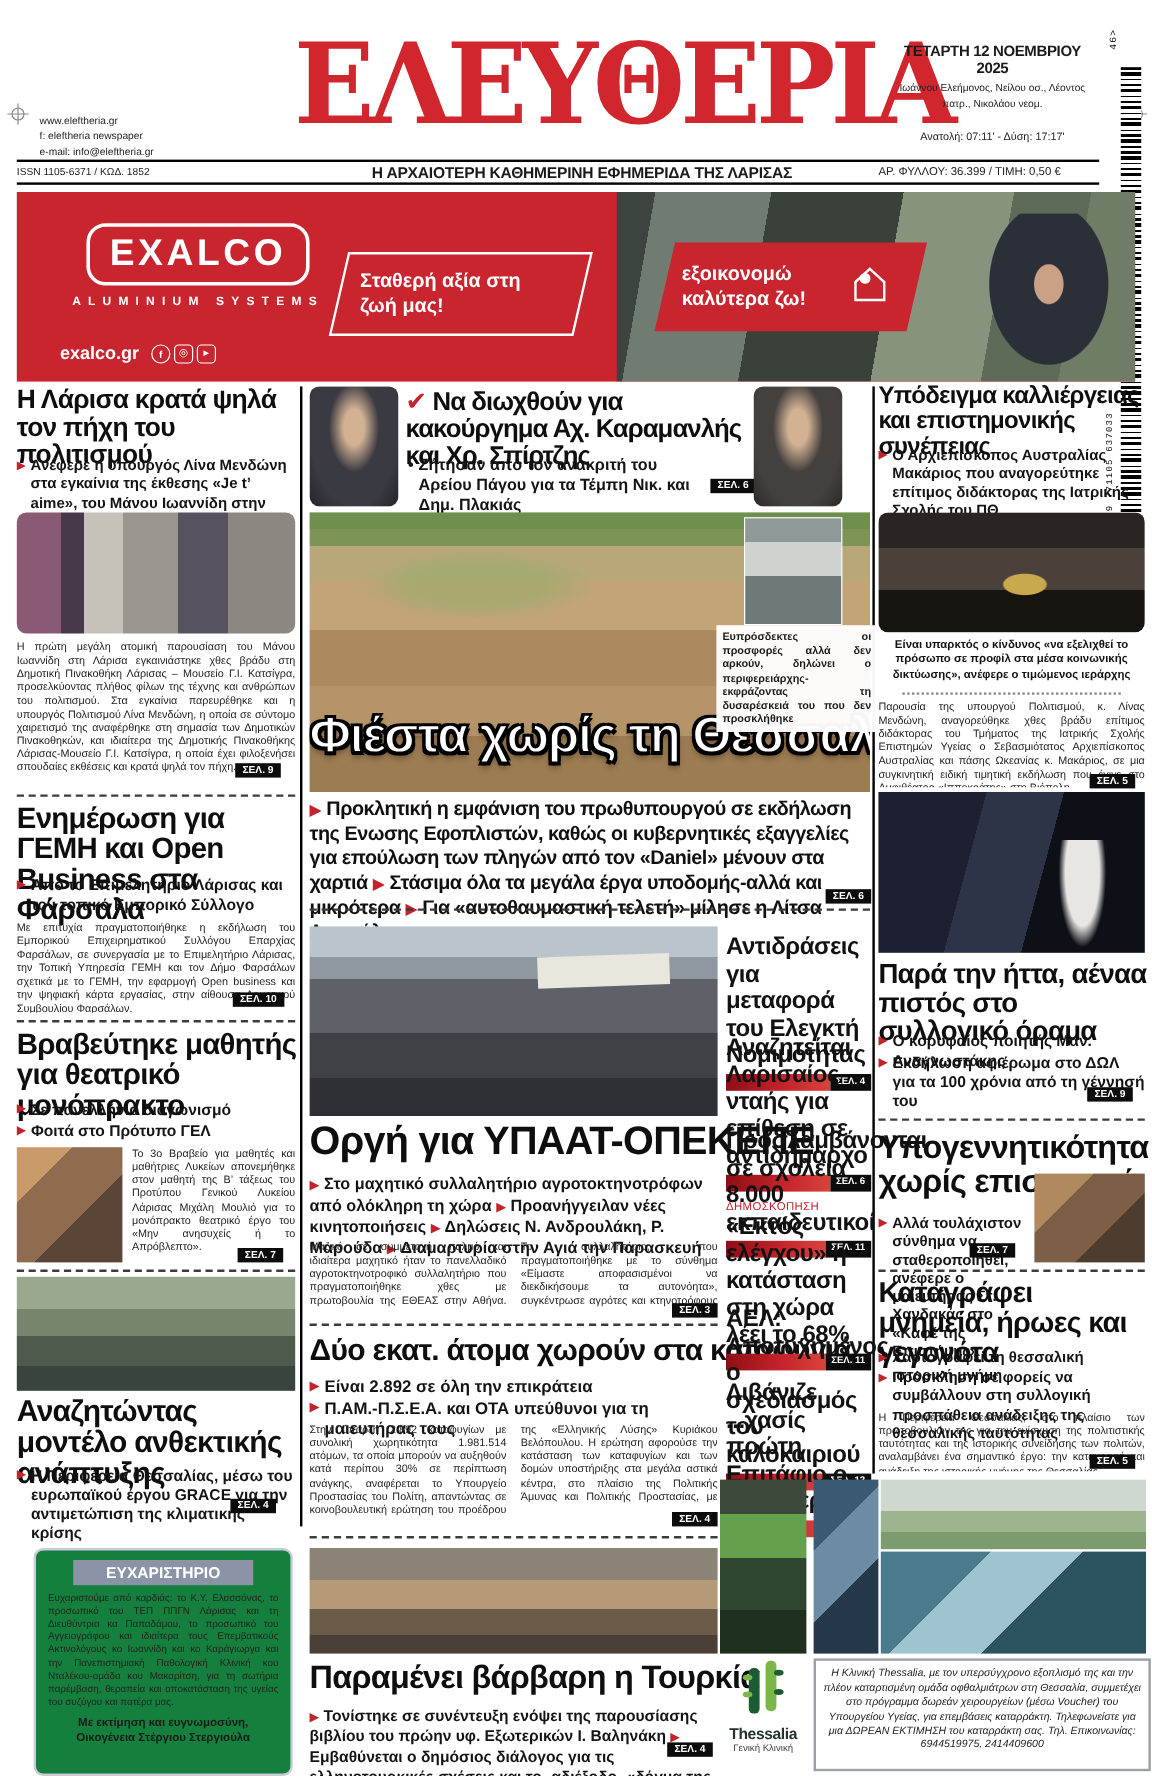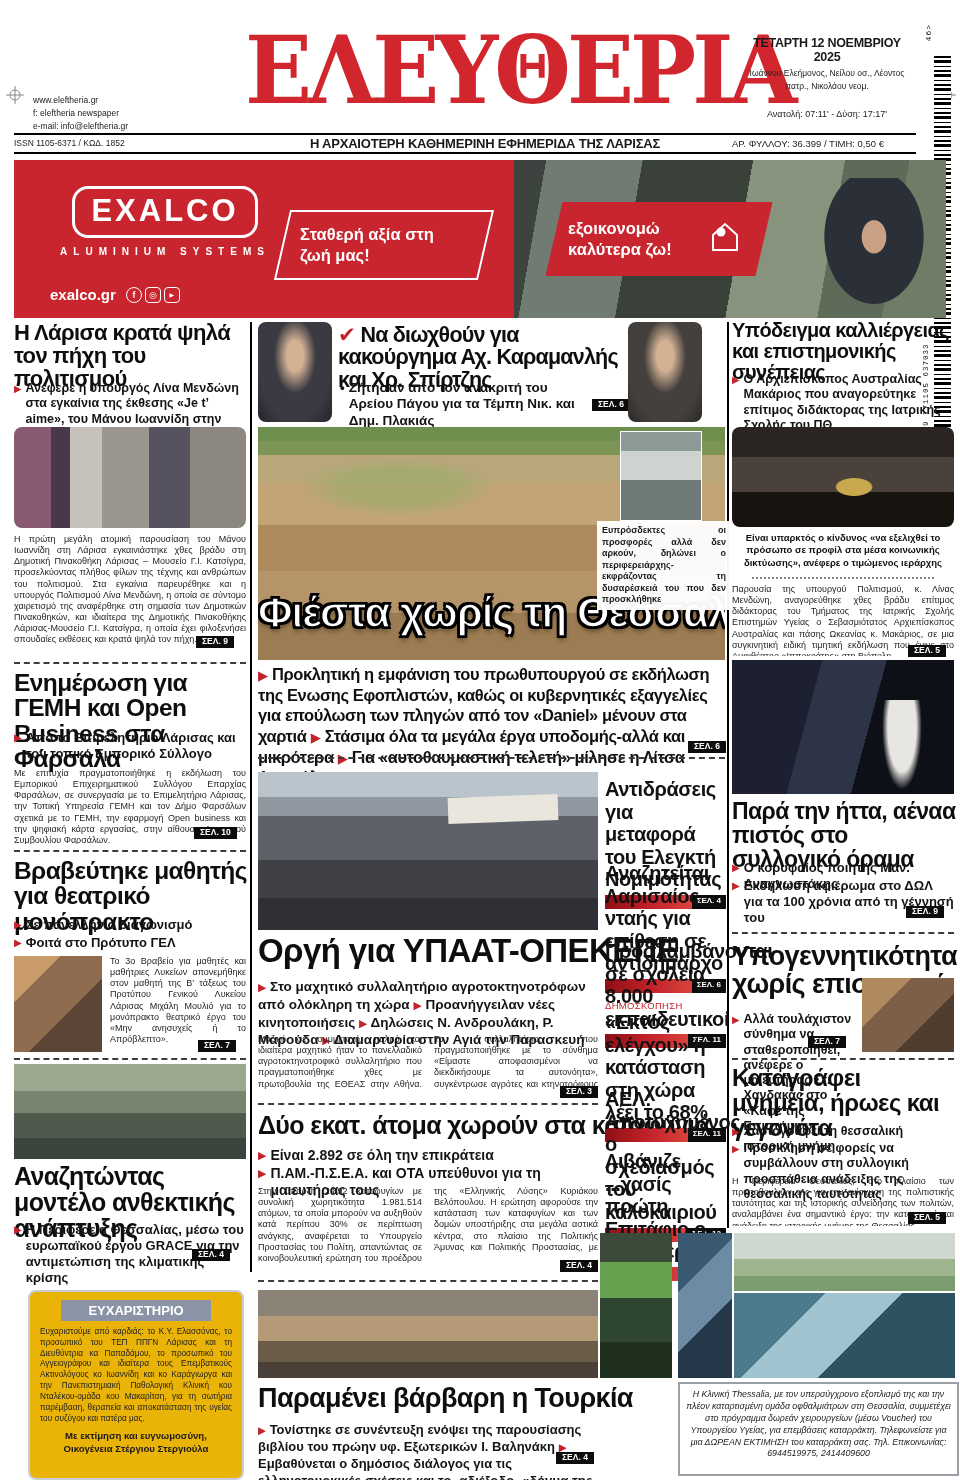--- a/index.html
+++ b/index.html
@@ -46,21 +46,21 @@
   .brief .bar{display:flex;align-items:stretch;height:14px;margin-top:4px;}
   .brief .red{flex:1;background:linear-gradient(90deg,#8e0f14,#c4232b 55%,#d8433c);}
   .brief .bar .pg{font-size:8px;padding:2px 5px;}
   
   .fiesta{font-weight:bold;color:#fff;white-space:nowrap;letter-spacing:-1px;
           -webkit-text-stroke:1.5px #000;
           text-shadow:-2px -2px 0 #000,2px -2px 0 #000,-2px 2px 0 #000,2px 2px 0 #000,0 4px 5px rgba(0,0,0,.45);}
   .cols2{column-count:2;column-gap:12px;}
   .cap{font-size:9.5px;font-weight:bold;text-align:center;line-height:1.3;color:#111;}
   
-  .thanks{border:2px solid #c7ccd6;border-radius:8px;background:#eab308;}
+  .thanks{border:2px solid #c7ccd6;border-radius:8px;background:#15803d;}
   .thanks .ttl{background:#8b94a6;color:#fff;font-weight:bold;font-size:13px;
                text-align:center;padding:3px 0;width:150px;margin:8px auto 6px;}
   .thanks .tb{font-size:8.2px;line-height:1.32;text-align:justify;padding:0 10px;color:#222;font-weight:500;}
   .thanks .sig{font-size:9.6px;font-weight:bold;text-align:center;line-height:1.35;margin-top:6px;}
   
   .clinic-box{border:2px solid #9aa0a6;background:#fff;font-style:italic;
               font-size:8.8px;line-height:1.35;text-align:center;color:#222;}
   .regmark{color:#8a8a8a;}
   .barcode{background:repeating-linear-gradient(180deg,#000 0 2px,#fff 2px 4px,#000 4px 7px,#fff 7px 10px,#000 10px 11px,#fff 11px 14px);}
   .vtext{writing-mode:vertical-rl;transform:rotate(180deg);font-family:"Liberation Mono","DejaVu Sans Mono",monospace;
@@ -395,16 +395,30 @@
 
   <div class="abs ph" style="left:600px;top:1233px;width:72px;height:145px;
        background:linear-gradient(180deg,#3c4a3a 0 20%,#64a04e 20% 45%,#2e4630 45% 75%,#20301f 75%);"></div>
 
   <div class="abs" style="left:678px;top:1233px;width:277px;height:145px;display:grid;grid-template-columns:54px 1fr;grid-template-rows:58px 1fr;gap:2px;">
     <div class="ph" style="grid-row:1/3;background:linear-gradient(135deg,#3a5a74 0 30%,#6b8ca4 30% 60%,#24384a 60%);"></div>
     <div class="ph" style="background:linear-gradient(180deg,#cfd8cf 0 45%,#9db48e 45% 75%,#7c9b6e 75%);"></div>
     <div class="ph" style="background:linear-gradient(135deg,#4a7a8c 0 30%,#9fc4cf 30% 55%,#2e5360 55%);"></div>
   </div>
 
+  <div class="abs" style="left:600px;top:1382px;width:72px;height:92px;text-align:center;">
+    <span>
+      <svg width="40" height="50" viewBox="0 0 40 50">
+        <rect x="8" y="8" width="9" height="38" rx="4" fill="#1d5c33"></rect>
+        <rect x="22" y="2" width="9" height="42" rx="4" fill="#7ab648"></rect>
+        <ellipse cx="7" cy="16" rx="4" ry="2.5" fill="#7ab648"></ellipse>
+        <ellipse cx="33" cy="12" rx="4" ry="2.5" fill="#1d5c33"></ellipse>
+        <ellipse cx="7" cy="30" rx="4" ry="2.5" fill="#7ab648"></ellipse>
+        <ellipse cx="33" cy="28" rx="4" ry="2.5" fill="#1d5c33"></ellipse>
+      </svg>
+    </span>
+    <div style="font-weight:bold;font-size:13px;color:#23322a;letter-spacing:-0.3px;">Thessalia</div>
+    <div style="font-size:8px;color:#444;">Γενική Κλινική</div>
+  </div>
 
   <div class="abs clinic-box" style="left:678px;top:1382px;width:265px;height:80px;padding:5px 6px;">Η Κλινική Thessalia, με τον υπερσύγχρονο εξοπλισμό της και την πλέον καταρτισμένη ομάδα οφθαλμιάτρων στη Θεσσαλία, συμμετέχει στο πρόγραμμα δωρεάν χειρουργείων (μέσω Voucher) του Υπουργείου Υγείας, για επεμβάσεις καταρράκτη. Τηλεφωνείστε για μια ΔΩΡΕΑΝ ΕΚΤΙΜΗΣΗ του καταρράκτη σας. Τηλ. Επικοινωνίας: 6944519975, 2414409600</div>
 
 </div>
 
 </body></html>

